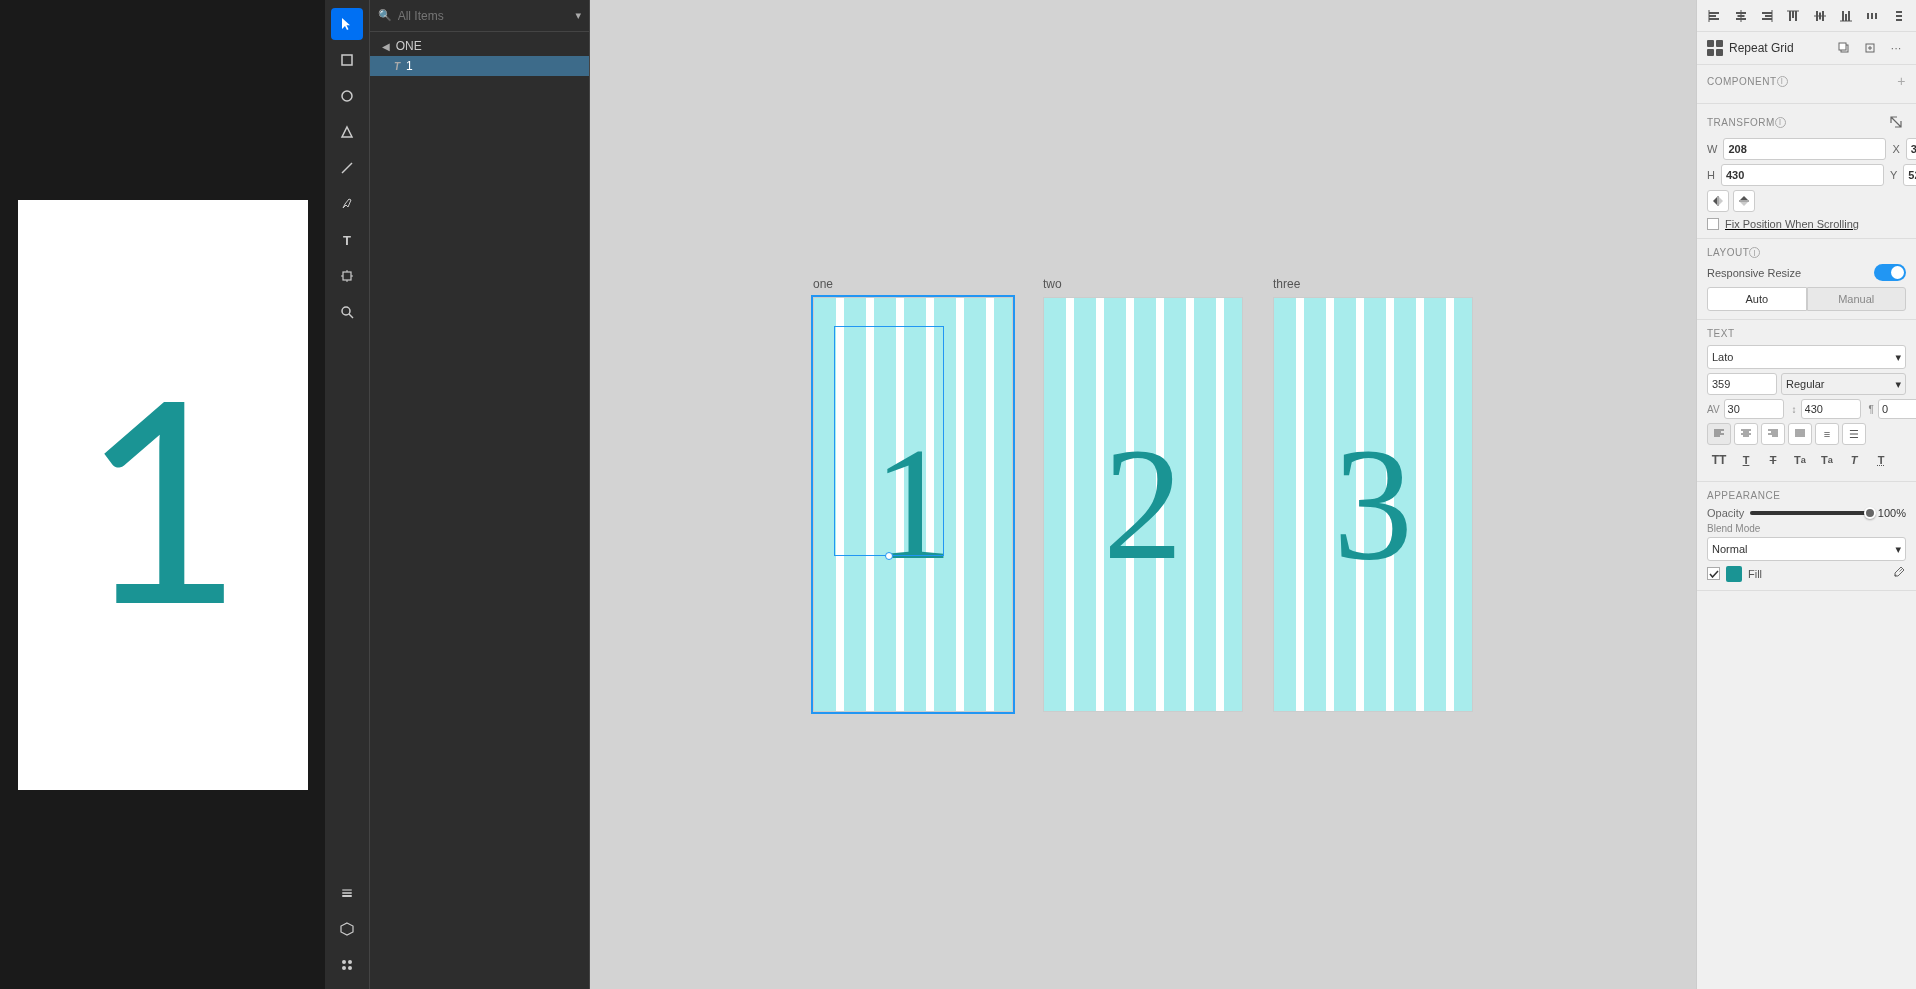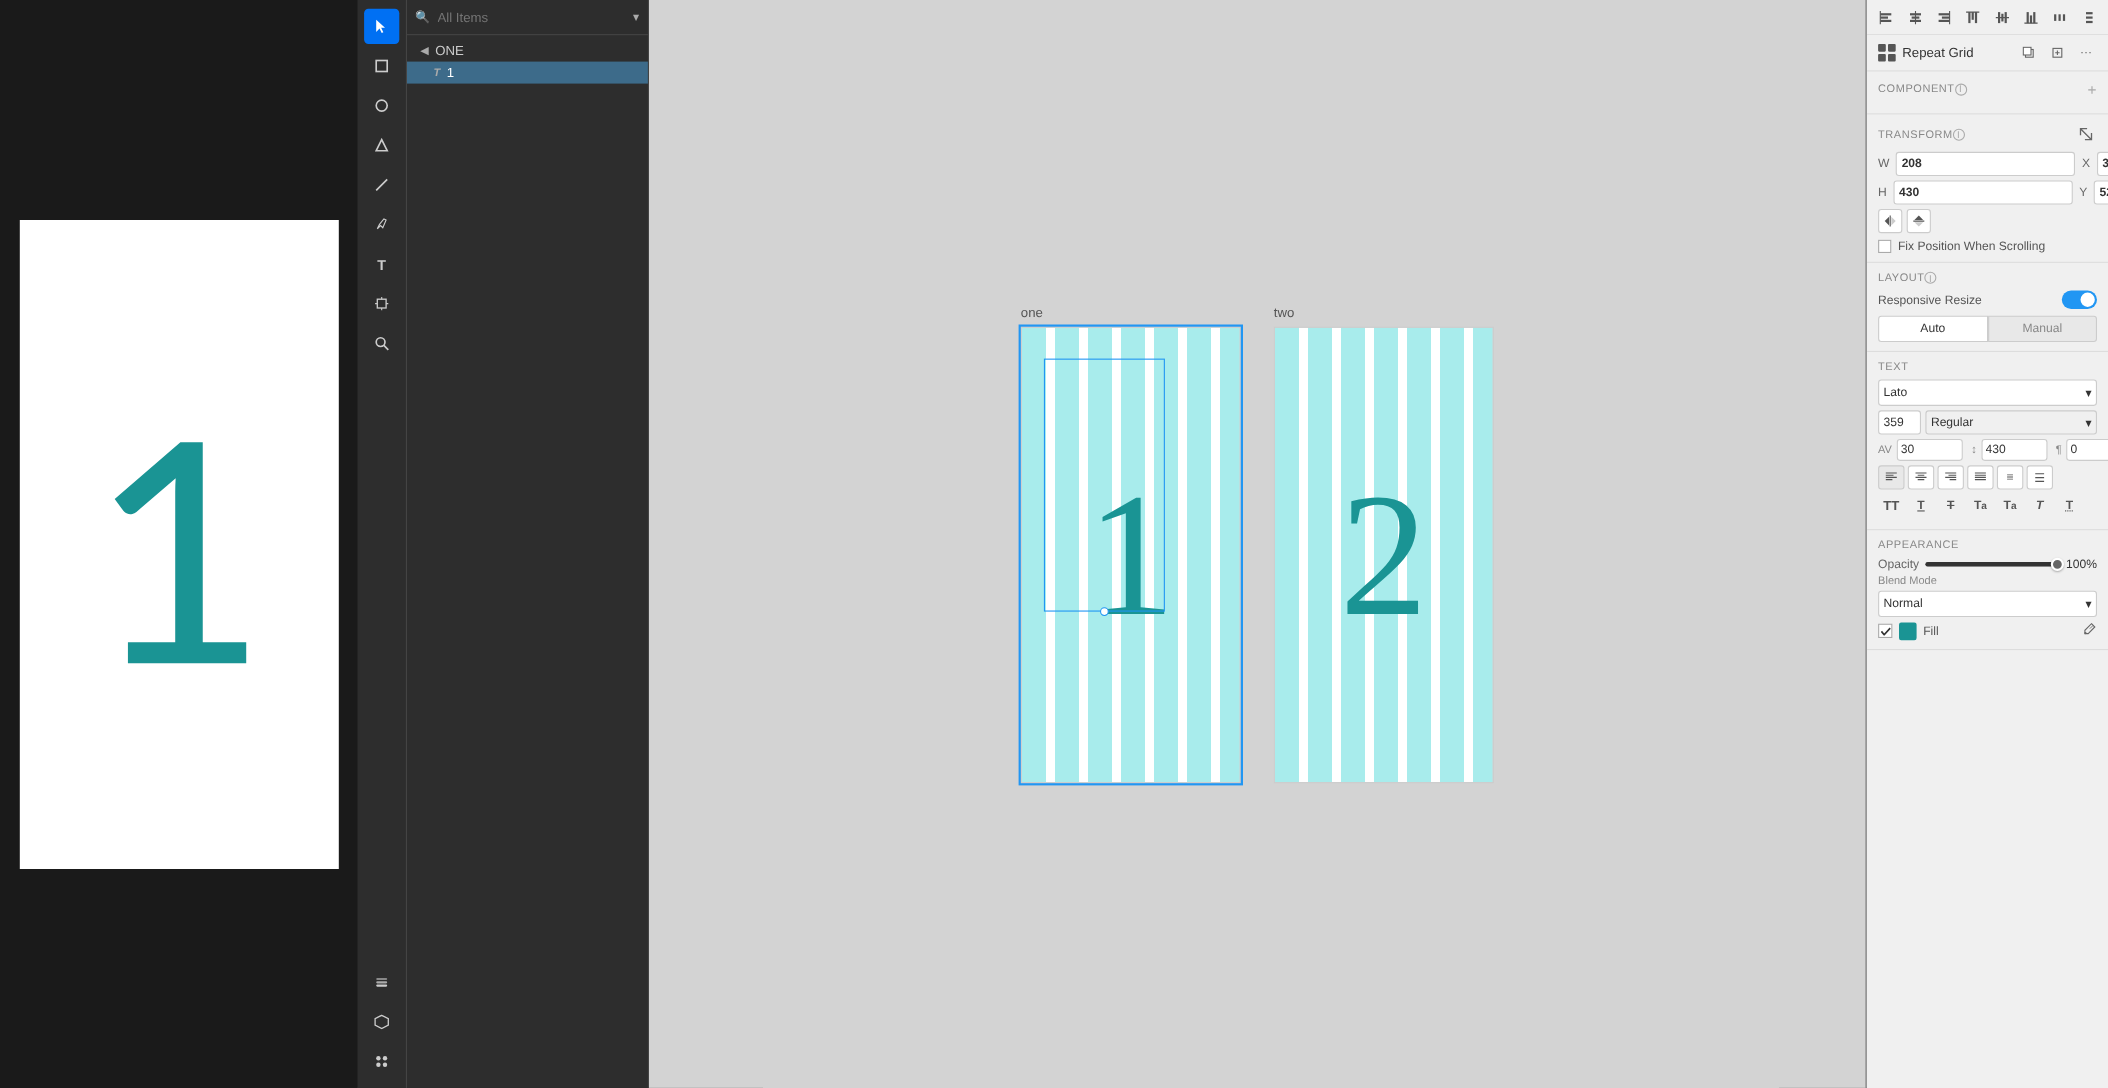--- a/index.html
+++ b/index.html
@@ -365,20 +365,21 @@
       border-radius: 3px;
       background: white;
       font-size: 10px;
       color: #555;
     }
 
     .fix-scroll-row {
       display: flex;
       align-items: flex-end;
       gap: 6px;
+      text-decoration: underline;
     }
     .checkbox-small {
       width: 12px;
       height: 12px;
       border: 1px solid #aaa;
       background: white;
       display: flex;
       align-items: center;
       justify-content: center;
     }
@@ -446,21 +447,21 @@
       align-items: center;
       justify-content: space-between;
       margin-bottom: 4px;
     }
     .font-row {
       display: flex;
       gap: 4px;
       margin-bottom: 4px;
     }
     .font-size-input {
-      width: 39px;
+      width: 70px;
       height: 22px;
       border: 1px solid #ccc;
       border-radius: 3px;
       font-size: 11px;
       padding: 0 4px;
       color: #333;
     }
     .font-style-select {
       flex: 1;
       height: 22px;
@@ -747,20 +748,28 @@
 
       <div class="artboard-container">
         <span class="artboard-label">two</span>
         <div class="artboard">
           <div class="artboard-stripes">
             <span class="artboard-number">2</span>
           </div>
         </div>
       </div>
 
+      <div class="artboard-container">
+        <span class="artboard-label">three</span>
+        <div class="artboard">
+          <div class="artboard-stripes">
+            <span class="artboard-number">3</span>
+          </div>
+        </div>
+      </div>
     </div>
   </div>
 </div>
 
 <div class="properties-panel">
 
   <div class="alignment-toolbar">
     <div class="align-btn">
       <svg width="14" height="14" viewBox="0 0 14 14">
         <rect x="2" y="3" width="10" height="2" fill="#555"></rect>

